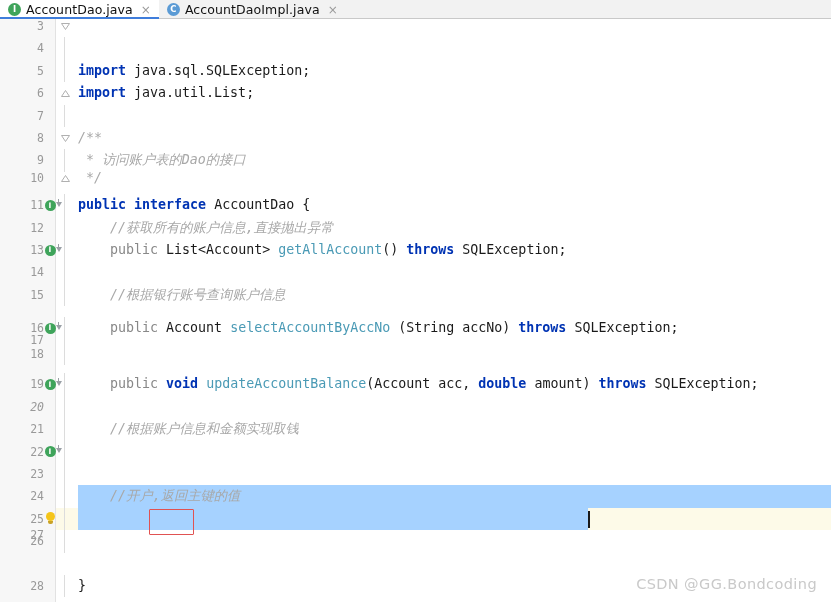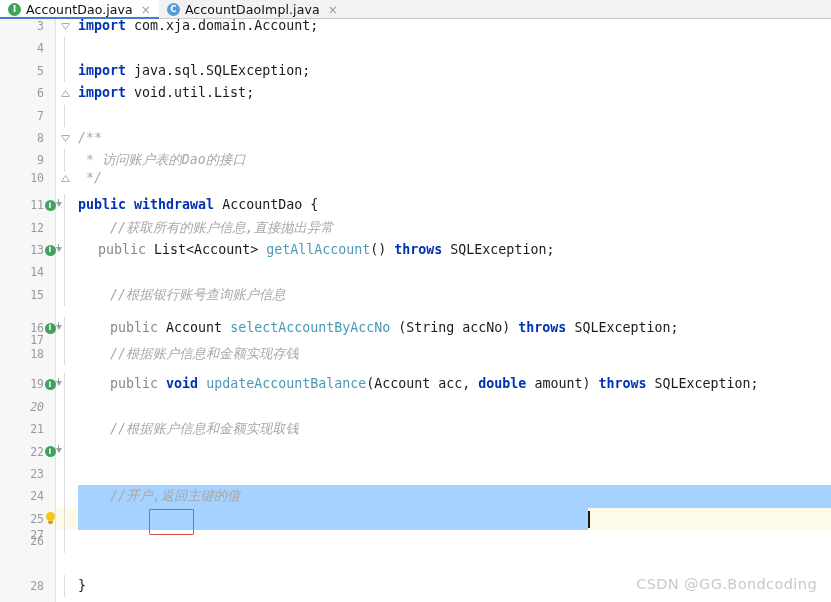--- a/index.html
+++ b/index.html
@@ -180,21 +180,20 @@
     <div class="gutter"></div>
     <div class="gutter-rule"></div>
     <div id="rows">
         <div class="row" style="top: -4px;">
           <div class="lnum">3</div>
           <div class="fold" style="left: 58px;">
             <svg width="11" height="11" viewBox="0 0 11 11">
               <path d="M1.5 2.5 L9.5 2.5 L5.5 8.5 Z" fill="#ffffff" stroke="#b0b0b0" stroke-width="1"></path>
             </svg>
           </div>
-          <div class="code" style="left: 78px;"><span class="kw">import</span><span class="pl"> com.xja.domain.Account;</span></div>
         </div>
         <div class="row" style="top: 18.4px;">
           <div class="lnum">4</div>
           <div class="fold" style="left: 58px;">
             <div class="indent-line"></div>
           </div>
           <div class="code" style="left: 78px;"></div>
         </div>
         <div class="row" style="top: 40.8px;">
           <div class="lnum">5</div>
@@ -203,21 +202,21 @@
           </div>
           <div class="code" style="left: 78px;"><span class="kw">import</span><span class="pl"> java.sql.SQLException;</span></div>
         </div>
         <div class="row" style="top: 63.2px;">
           <div class="lnum">6</div>
           <div class="fold" style="left: 58px;">
             <svg width="11" height="11" viewBox="0 0 11 11">
               <path d="M1.5 8.5 L9.5 8.5 L5.5 2.5 Z" fill="#ffffff" stroke="#b0b0b0" stroke-width="1"></path>
             </svg>
           </div>
-          <div class="code" style="left: 78px;"><span class="kw">import</span><span class="pl"> void.util.List;</span></div>
+          <div class="code" style="left: 78px;"><span class="kw">import</span><span class="pl"> java.util.List;</span></div>
         </div>
         <div class="row" style="top: 85.6px;">
           <div class="lnum">7</div>
           <div class="fold" style="left: 58px;">
             <div class="indent-line"></div>
           </div>
           <div class="code" style="left: 78px;"></div>
         </div>
         <div class="row" style="top: 108px;">
           <div class="lnum">8</div>
@@ -245,38 +244,38 @@
           <div class="code" style="left: 78px;"><span class="cmt"> */</span></div>
         </div>
         <div class="row" style="top: 175.2px;">
           <div class="lnum">11</div>
           <div class="gmark">
             <span class="iface-mark">I</span>
           </div>
           <div class="fold" style="left: 58px;">
             <div class="indent-line"></div>
           </div>
-          <div class="code" style="left: 78px;"><span class="kw">public</span><span class="pl"> </span><span class="kw">withdrawal</span><span class="pl"> AccountDao {</span></div>
+          <div class="code" style="left: 78px;"><span class="kw">public</span><span class="pl"> </span><span class="kw">interface</span><span class="pl"> AccountDao {</span></div>
         </div>
         <div class="row" style="top: 197.6px;">
           <div class="lnum">12</div>
           <div class="fold" style="left: 58px;">
             <div class="indent-line"></div>
           </div>
           <div class="code" style="left: 78px;"><span class="cmt">    //获取所有的账户信息,直接抛出异常</span></div>
         </div>
         <div class="row" style="top: 220px;">
           <div class="lnum">13</div>
           <div class="gmark">
             <span class="iface-mark">I</span>
           </div>
           <div class="fold" style="left: 58px;">
             <div class="indent-line"></div>
           </div>
-          <div class="code" style="left: 66px;"><span class="pl">    </span><span class="gray">public</span><span class="pl"> List&lt;Account&gt; </span><span class="meth">getAllAccount</span><span class="pl">() </span><span class="kw">throws</span><span class="pl"> SQLException;</span></div>
+          <div class="code" style="left: 78px;"><span class="pl">    </span><span class="gray">public</span><span class="pl"> List&lt;Account&gt; </span><span class="meth">getAllAccount</span><span class="pl">() </span><span class="kw">throws</span><span class="pl"> SQLException;</span></div>
         </div>
         <div class="row" style="top: 242.4px;">
           <div class="lnum">14</div>
           <div class="fold" style="left: 58px;">
             <div class="indent-line"></div>
           </div>
           <div class="code" style="left: 78px;"></div>
         </div>
         <div class="row" style="top: 264.8px;">
           <div class="lnum">15</div>
@@ -300,21 +299,20 @@
           <div class="fold" style="left: 58px;">
             <div class="indent-line"></div>
           </div>
           <div class="code" style="left: 78px;"></div>
         </div>
         <div class="row" style="top: 324px;">
           <div class="lnum">18</div>
           <div class="fold" style="left: 58px;">
             <div class="indent-line"></div>
           </div>
-          <div class="code" style="left: 78px;"><span class="cmt">    //根据账户信息和金额实现存钱</span></div>
         </div>
         <div class="row" style="top: 354.4px;">
           <div class="lnum">19</div>
           <div class="gmark">
             <span class="iface-mark">I</span>
           </div>
           <div class="fold" style="left: 58px;">
             <div class="indent-line"></div>
           </div>
           <div class="code" style="left: 78px;"><span class="pl">    </span><span class="gray">public</span><span class="pl"> </span><span class="kw">void</span><span class="pl"> </span><span class="meth">updateAccountBalance</span><span class="pl">(Account acc, </span><span class="kw">double</span><span class="pl"> amount) </span><span class="kw">throws</span><span class="pl"> SQLException;</span></div>

